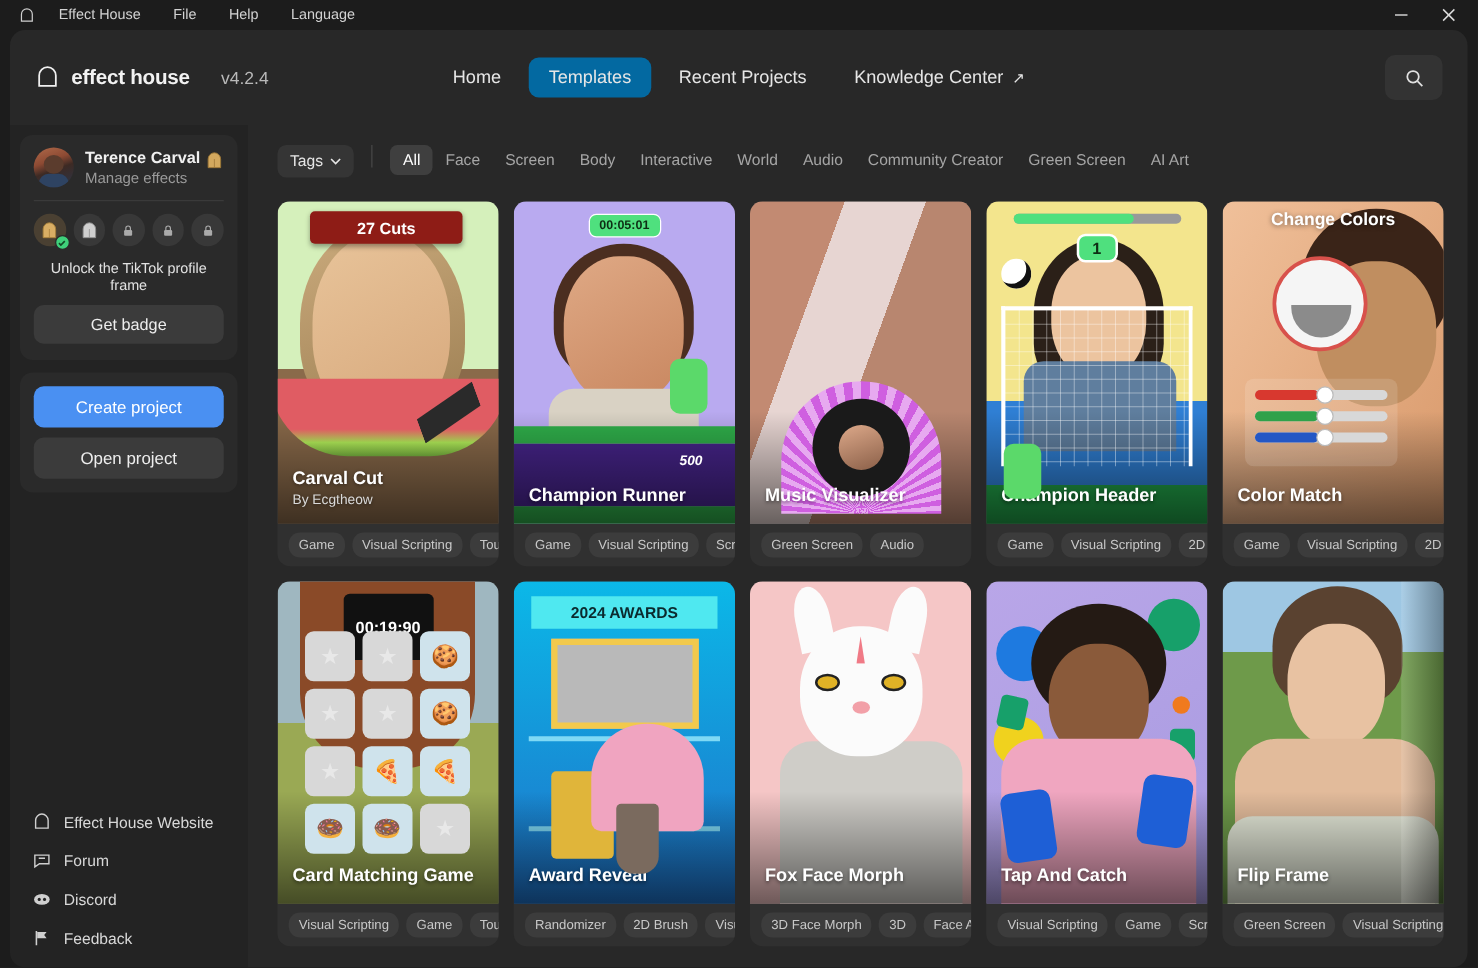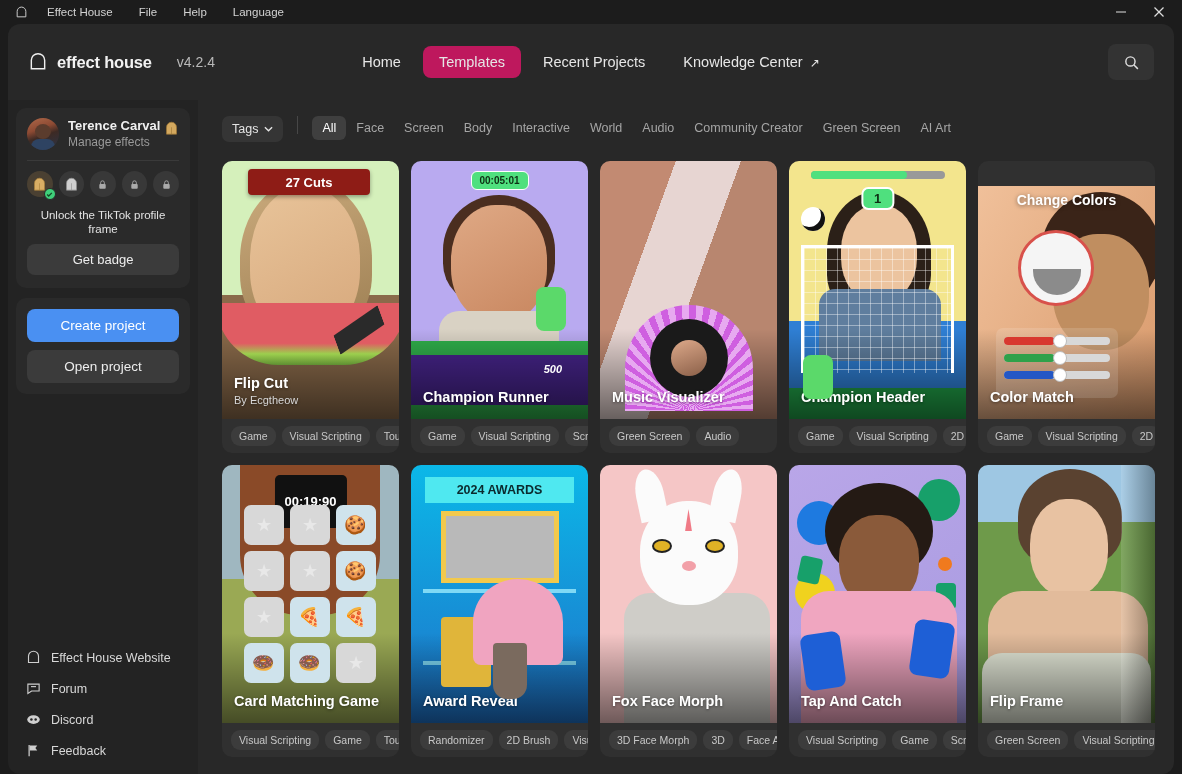--- a/index.html
+++ b/index.html
@@ -35,21 +35,21 @@
   .brand { display: flex; align-items: center; gap: 9px; margin-left: 20px; }
   .brand-name { font-size: 16.5px; font-weight: bold; letter-spacing: -0.2px; color: #f2f2f2; }
   .brand-ver { font-size: 14px; color: #b9b9b9; margin-left: 16px; }
 
   .topnav { position: absolute; left: 0; right: 0; display: flex; justify-content: center; align-items: center; gap: 6px; pointer-events: none; }
   .topnav > * { pointer-events: auto; }
   .nav-link {
     font-size: 14.5px; color: #e6e6e6; padding: 8px 16px; border-radius: 8px;
     white-space: nowrap; cursor: pointer;
   }
-  .nav-link.active { background: #be185d; }
+  .nav-link.active { background: #0369a1; }
   .nav-link .ext { font-size: 12px; margin-left: 3px; display:inline-block; }
 
   .search-btn {
     position: absolute; right: 20px; width: 46px; height: 36px;
     background: #333333; border-radius: 8px;
     display: flex; align-items: center; justify-content: center; cursor: pointer;
   }
 
   
   .body {
@@ -208,21 +208,21 @@
   .a4 .face { position:absolute; left:52px; top:44px; width:76px; height:98px; border-radius:46%; background:#ecc49f;}
   .a4 .shirt { position:absolute; left:30px; top:128px; width:122px; height:72px; background:#5f7e9e; border-radius:16px 16px 0 0;}
   .a4 .goal { position:absolute; left:12px; top:84px; right:12px; height:128px; border:3px solid #fff; border-bottom:none;
               background-image: linear-gradient(#fff6 1px, transparent 1px), linear-gradient(90deg,#fff6 1px, transparent 1px);
               background-size: 11px 11px; z-index:5;}
   .a4 .ball { position:absolute; left:12px; top:46px; width:24px; height:24px; border-radius:50%; background:#fff;
               box-shadow: inset -4px -4px 0 #111; z-index:6;}
   .a4 .char { position:absolute; left:14px; bottom:20px; width:30px; height:44px; background:#5bd96a; border-radius:8px; z-index:6;}
 
   
-  .a5 { background: linear-gradient(120deg,#f0c09a, #d99a6c); margin-top: 25px; }
+  .a5 { background: linear-gradient(120deg,#f0c09a, #d99a6c); }
   .a5 .hair { position:absolute; right:-6px; top:6px; width:120px; height:120px; border-radius:50%; background:#3a2418; }
   .a5 .face { position:absolute; right:6px; top:48px; width:96px; height:116px; border-radius:46%; background:#c08e60; }
   .a5 .ct { position:absolute; left:0; right:0; top:6px; text-align:center; color:#fff; font-size:14px;
             font-weight:bold; line-height:16px; text-shadow:0 1px 4px rgba(0,0,0,.5); z-index:6;}
   .a5 .circle { position:absolute; left:40px; top:44px; width:76px; height:76px; border-radius:50%;
                 background:#f5f5f5; border:3px solid #d8514b; z-index:6;}
   .a5 .banana { position:absolute; left:12px; top:36px; width:48px; height:26px; border-radius:0 0 40px 40px;
                 background:#8b8b8b;}
   .a5 .sliders { position:absolute; left:18px; top:142px; width:122px; height:70px; background:#ffffff22;
                  border-radius:7px; padding:9px 8px; display:flex; flex-direction:column; gap:9px; z-index:6;}
@@ -470,21 +470,21 @@
         <div class="card-thumb">
           <div class="art a1">
             <div class="hair"></div>
               <div class="face"></div>
               <div class="melon"></div>
               <div class="knife"></div>
             <div class="sign">27  Cuts</div>
           </div>
           <div class="scrim"></div>
           <div class="card-title-wrap">
-            <div class="card-title">Flip Cut</div>
+            <div class="card-title">Carval Cut</div>
             <div class="card-sub">By Ecgtheow</div>
           </div>
         </div>
         <div class="card-tags">
           <span class="tag-pill">Game</span>
           <span class="tag-pill">Visual Scripting</span>
           <span class="tag-pill">Touch</span>
         </div>
       </div>
 

